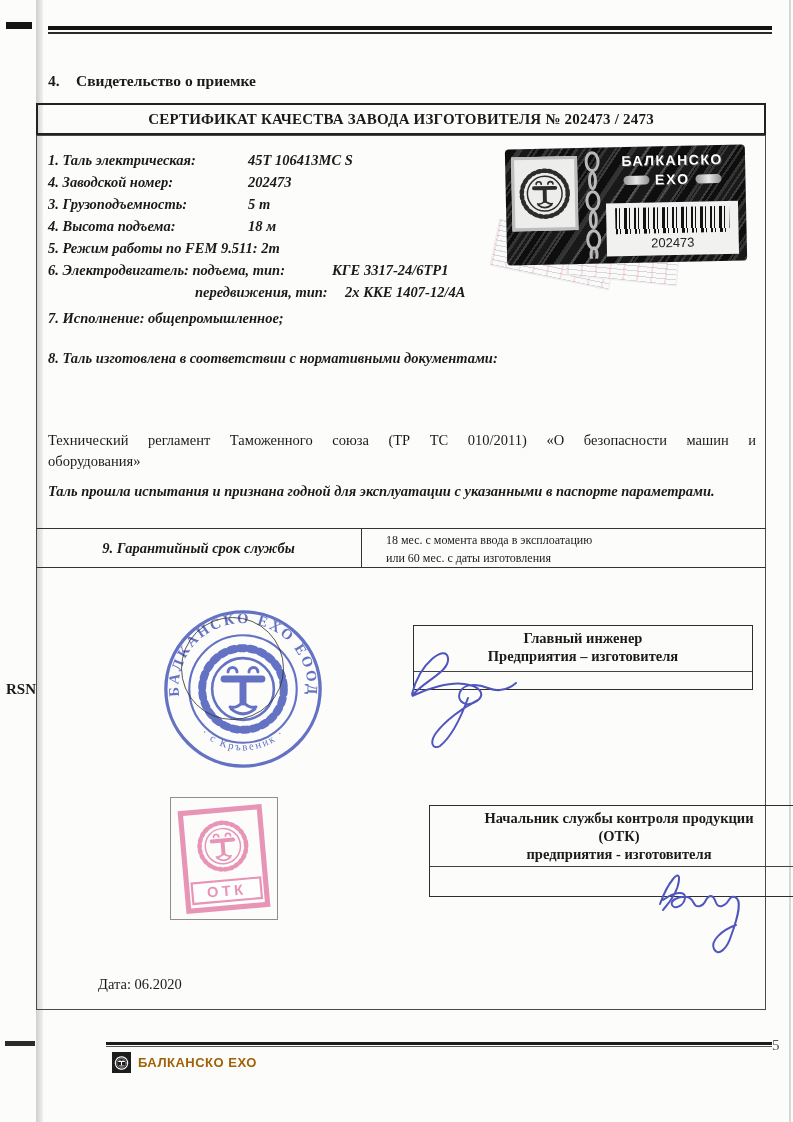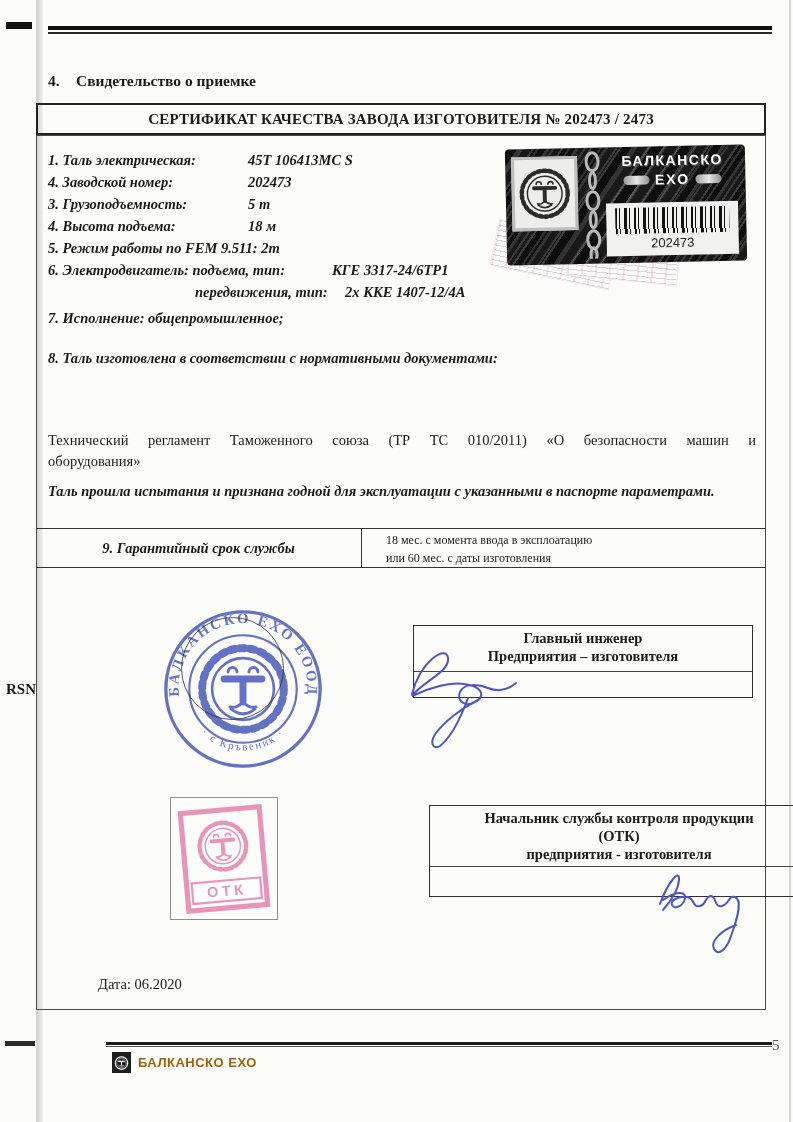--- a/index.html
+++ b/index.html
@@ -61,21 +61,21 @@
   .barcode-num{font-family:"Liberation Sans","DejaVu Sans",sans-serif;font-size:13px;color:#222;text-align:center;margin-top:2px;}
   
   .round-stamp{left:160px;top:606px;width:166px;height:166px;opacity:.92;}
   .pen-circle{left:181px;top:617px;width:101px;height:101px;border:1.4px solid rgba(45,45,45,.8);border-radius:50%;}
   .otk-box{left:170px;top:797px;width:108px;height:123px;border:1.2px solid #8f8f8f;box-sizing:border-box;
            display:flex;align-items:center;justify-content:center;}
   .otk-stamp{transform:rotate(-5deg);opacity:.95;}
   
   .sig-box{border:1.4px solid #2e2e2e;box-sizing:border-box;background:rgba(255,255,255,0);}
   .sig-box .titles{border-bottom:1.2px solid #444;text-align:center;font-size:14.5px;font-weight:bold;line-height:18px;padding-top:3px;}
-  .sig1{left:413px;top:625px;width:340px;height:73px;}
+  .sig1{left:413px;top:625px;width:340px;height:65px;}
   .sig1 .titles{height:42px;}
   .sig2{left:429px;top:805px;width:380px;height:92px;}
   .sig2 .titles{height:57px;}
   .sig-svg{position:absolute;pointer-events:none;}
   .date-line{left:78px;top:976px;font-size:14.5px;margin-left:20px;}
   .margin-note{left:6px;top:681px;font-size:15px;font-weight:600;}
   
   .footer-logo{left:112px;top:1052px;width:19px;height:21px;background:#1d1d1d;display:flex;align-items:center;justify-content:center;}
   .footer-brand{left:138px;top:1055px;font-family:"Liberation Sans","DejaVu Sans",sans-serif;font-size:13px;font-weight:bold;letter-spacing:.5px;color:#a16207;}
   .page-num{left:772px;top:1037px;font-size:15px;color:#555;}

